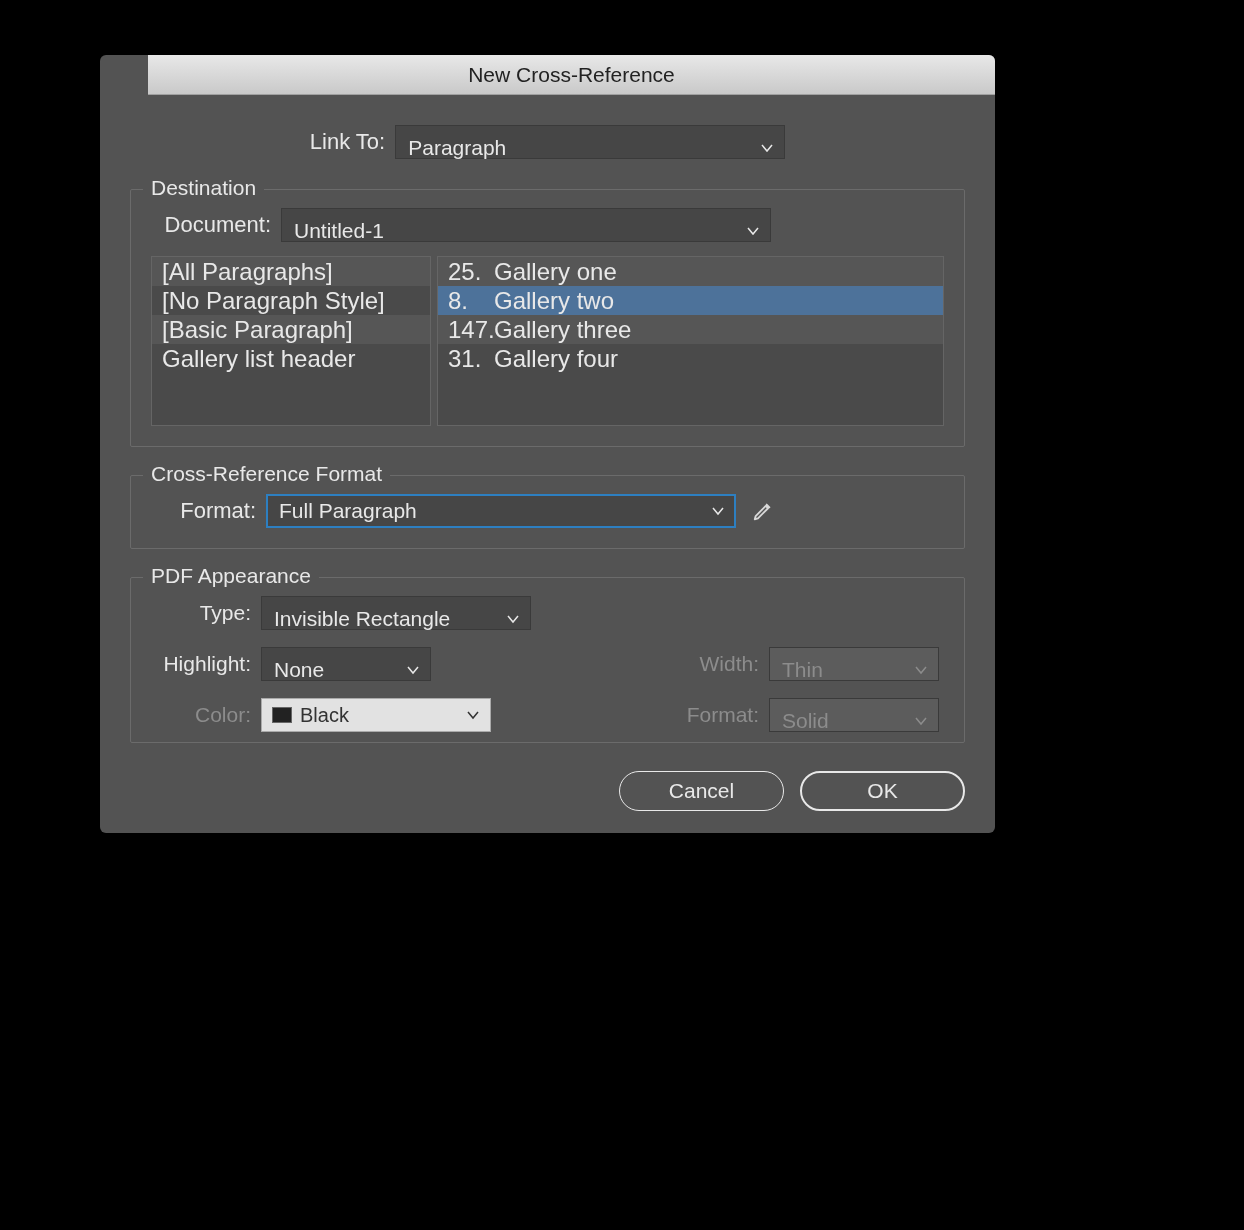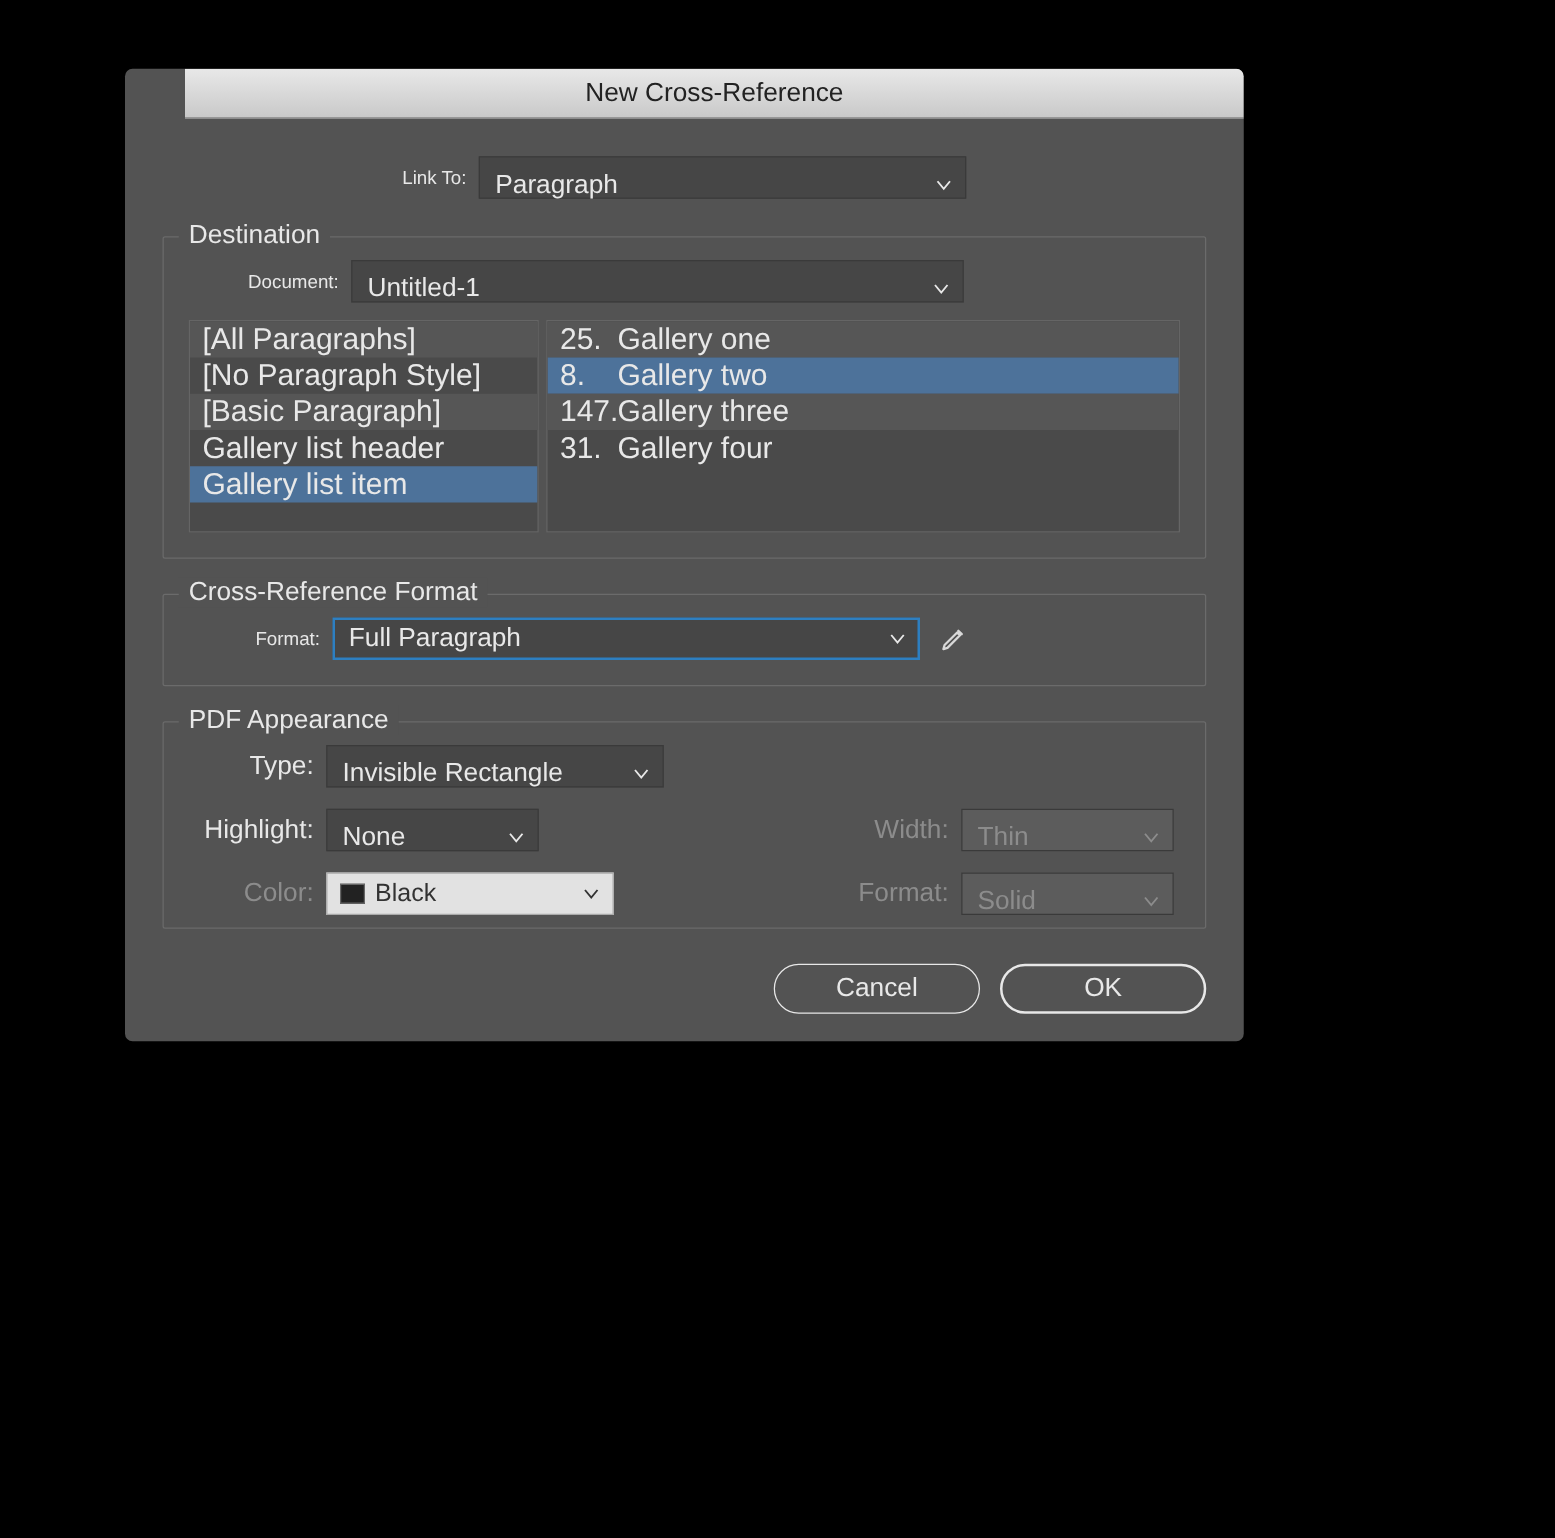--- a/index.html
+++ b/index.html
@@ -40,21 +40,21 @@
     padding: 30px 30px 22px 30px;
     color: #e8e8e8;
   }
   .link-row {
     display: flex;
     align-items: center;
     justify-content: center;
     margin-bottom: 30px;
   }
   .form-label {
-    font-size: 15px;
+    font-size: 22px;
     color: #e8e8e8;
     margin-right: 10px;
     text-align: right;
   }
   .dropdown {
     background: #464646;
     border: 1px solid #3a3a3a;
     height: 34px;
     display: flex;
     align-items: center;
@@ -266,23 +266,20 @@
               <span>[All Paragraphs]</span>
             </div>
           <div class="list-item">
               <span>[No Paragraph Style]</span>
             </div>
           <div class="list-item alt">
               <span>[Basic Paragraph]</span>
             </div>
           <div class="list-item">
               <span>Gallery list header</span>
-            </div>
-          <div class="list-item selected">
-              <span>Gallery list item</span>
             </div>
         </div>
         <div class="listbox right">
           <div class="list-item alt">
               <span class="num">25.</span>
               <span>Gallery one</span>
             </div>
           <div class="list-item selected">
               <span class="num">8.</span>
               <span>Gallery two</span>

